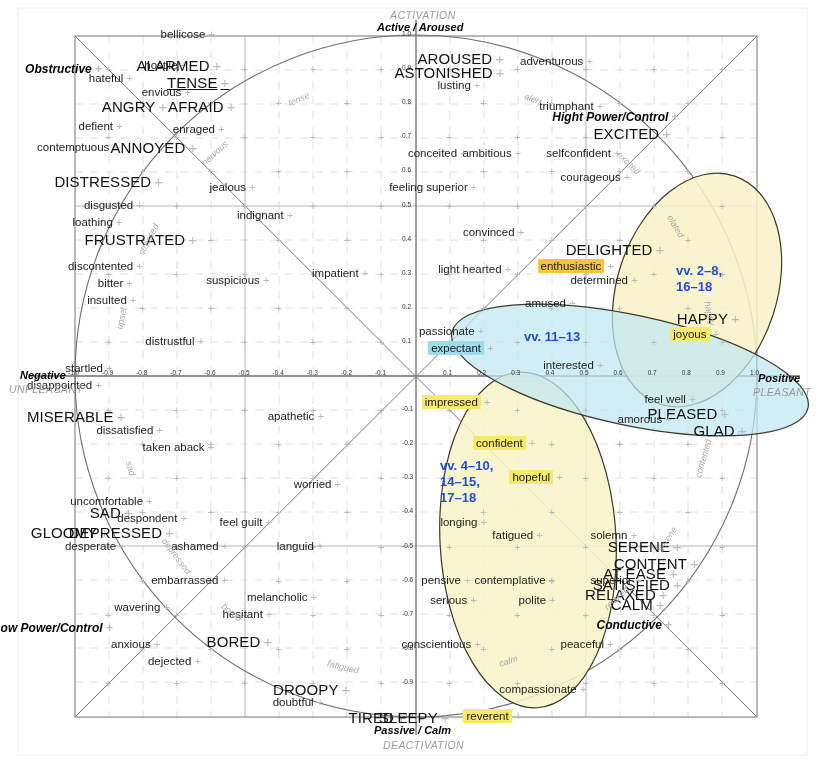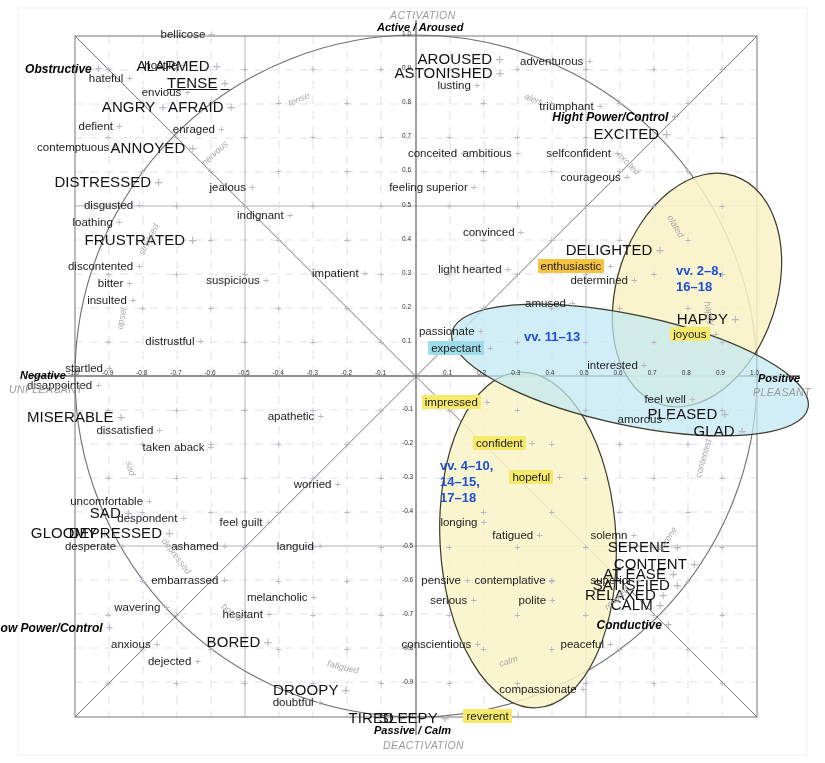--- a/index.html
+++ b/index.html
@@ -362,21 +362,21 @@
       <div class="lbl w-low" style="left: 462.89px; top: 226.78px;"><span>convinced</span><span style="color: rgb(185, 185, 196); margin-left: 3px;">+</span></div>
       <div class="lbl w-cap" style="left: 565.7px; top: 242.33px;"><span>DELIGHTED</span><span style="color: rgb(185, 185, 196); margin-left: 3px;">+</span></div>
       <div class="lbl w-low" style="left: 537.55px; top: 260.88px;"><span class="hl hl-o">enthusiastic</span><span style="color: rgb(185, 185, 196); margin-left: 3px;">+</span></div>
       <div class="lbl w-low" style="left: 438.25px; top: 264.29px;"><span>light hearted</span><span style="color: rgb(185, 185, 196); margin-left: 3px;">+</span></div>
       <div class="lbl w-low" style="left: 570.42px; top: 274.52px;"><span>determined</span><span style="color: rgb(185, 185, 196); margin-left: 3px;">+</span></div>
       <div class="lbl w-low" style="left: 525.04px; top: 298.39px;"><span>amused</span><span style="color: rgb(185, 185, 196); margin-left: 3px;">+</span></div>
       <div class="lbl w-cap" style="left: 676.72px; top: 310.53px;"><span>HAPPY</span><span style="color: rgb(185, 185, 196); margin-left: 3px;">+</span></div>
       <div class="lbl w-low" style="left: 418.97px; top: 325.67px;"><span>passionate</span><span style="color: rgb(185, 185, 196); margin-left: 3px;">+</span></div>
       <div class="lbl w-low" style="left: 670.26px; top: 329.08px;"><span class="hl hl-y">joyous</span><span style="color: rgb(185, 185, 196); margin-left: 3px;">+</span></div>
       <div class="lbl w-low" style="left: 428.2px; top: 342.72px;"><span class="hl hl-c">expectant</span><span style="color: rgb(185, 185, 196); margin-left: 3px;">+</span></div>
-      <div class="lbl w-low" style="left: 543.32px; top: 359.77px; margin-left: 44px;"><span>interested</span><span style="color: rgb(185, 185, 196); margin-left: 3px;">+</span></div>
+      <div class="lbl w-low" style="left: 543.32px; top: 359.77px;"><span>interested</span><span style="color: rgb(185, 185, 196); margin-left: 3px;">+</span></div>
       <div class="lbl w-low" style="left: 27.05px; top: 380.23px;"><span>disappointed</span><span style="color: rgb(185, 185, 196); margin-left: 3px;">+</span></div>
       <div class="lbl w-low" style="left: 421.79px; top: 397.28px;"><span class="hl hl-y">impressed</span><span style="color: rgb(185, 185, 196); margin-left: 3px;">+</span></div>
       <div class="lbl w-low" style="left: 644.39px; top: 393.87px;"><span>feel well</span><span style="color: rgb(185, 185, 196); margin-left: 3px;">+</span></div>
       <div class="lbl w-cap" style="left: 647.49px; top: 406.01px;"><span>PLEASED</span><span style="color: rgb(185, 185, 196); margin-left: 3px;">+</span></div>
       <div class="lbl w-low" style="left: 617.52px; top: 414.33px;"><span>amorous</span><span style="color: rgb(185, 185, 196); margin-left: 3px;">+</span></div>
       <div class="lbl w-cap" style="left: 693.54px; top: 423.06px;"><span>GLAD</span><span style="color: rgb(185, 185, 196); margin-left: 3px;">+</span></div>
       <div class="lbl w-cap" style="left: 26.92px; top: 409.42px;"><span>MISERABLE</span><span style="color: rgb(185, 185, 196); margin-left: 3px;">+</span></div>
       <div class="lbl w-low" style="left: 267.7px; top: 410.92px;"><span>apathetic</span><span style="color: rgb(185, 185, 196); margin-left: 3px;">+</span></div>
       <div class="lbl w-low" style="left: 96.43px; top: 424.56px;"><span>dissatisfied</span><span style="color: rgb(185, 185, 196); margin-left: 3px;">+</span></div>
       <div class="lbl w-low" style="left: 473.12px; top: 438.2px;"><span class="hl hl-y">confident</span><span style="color: rgb(185, 185, 196); margin-left: 3px;">+</span></div>

